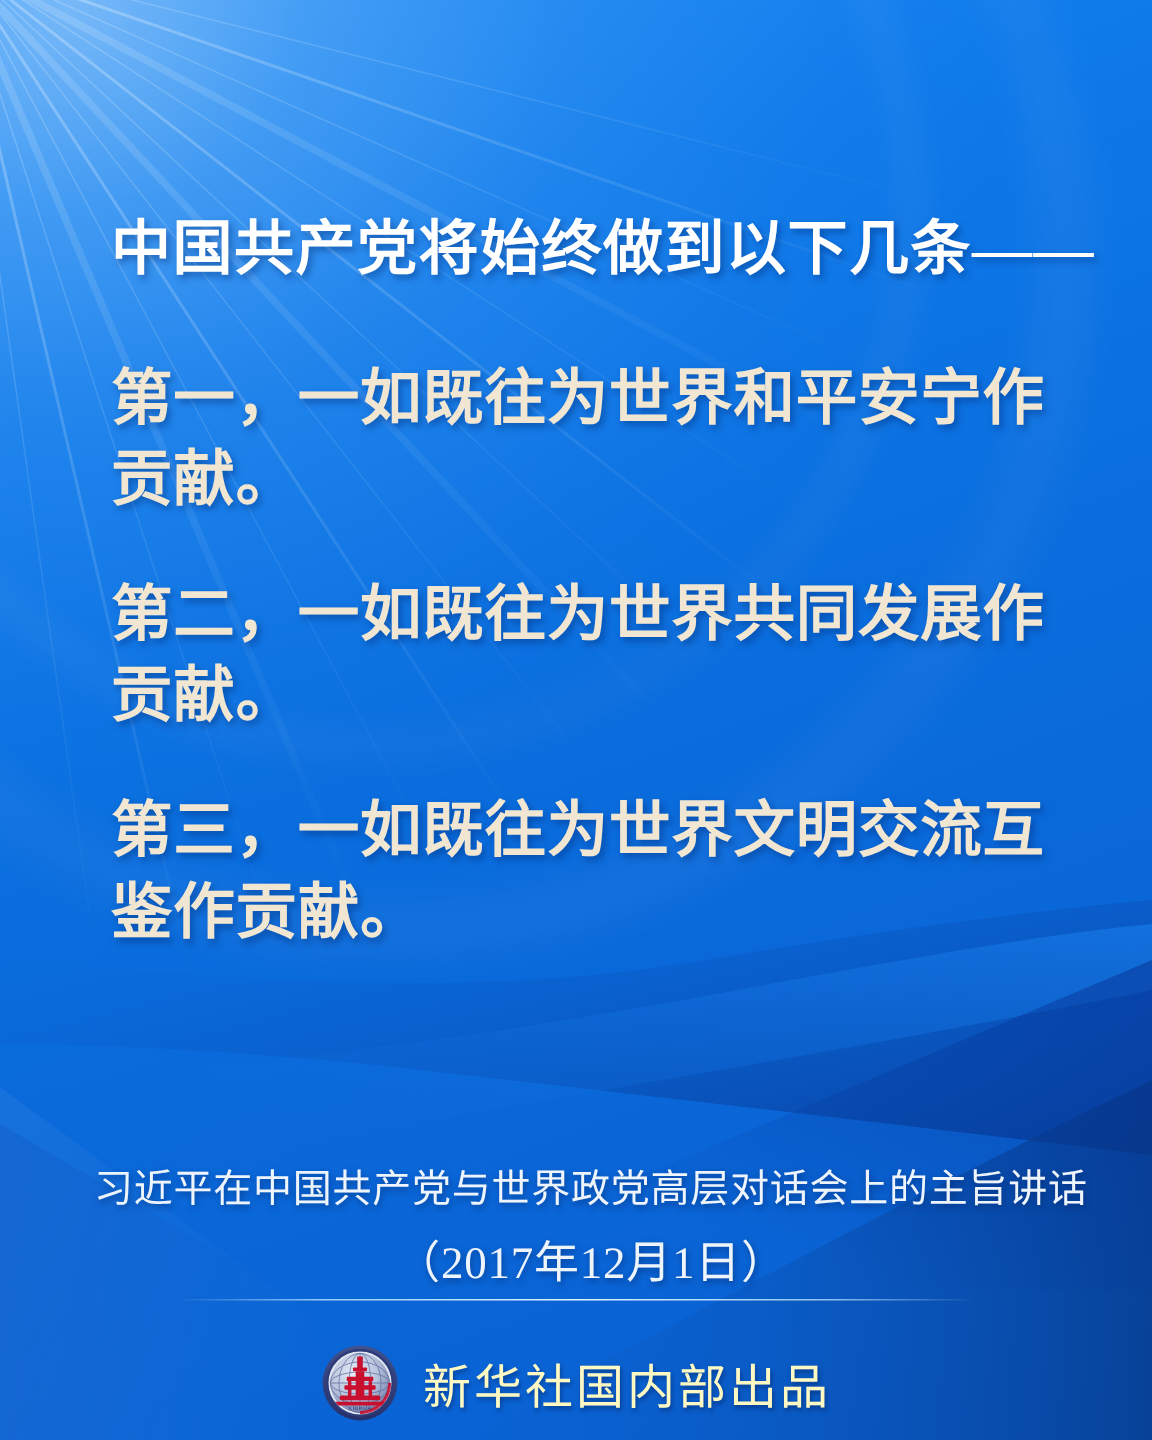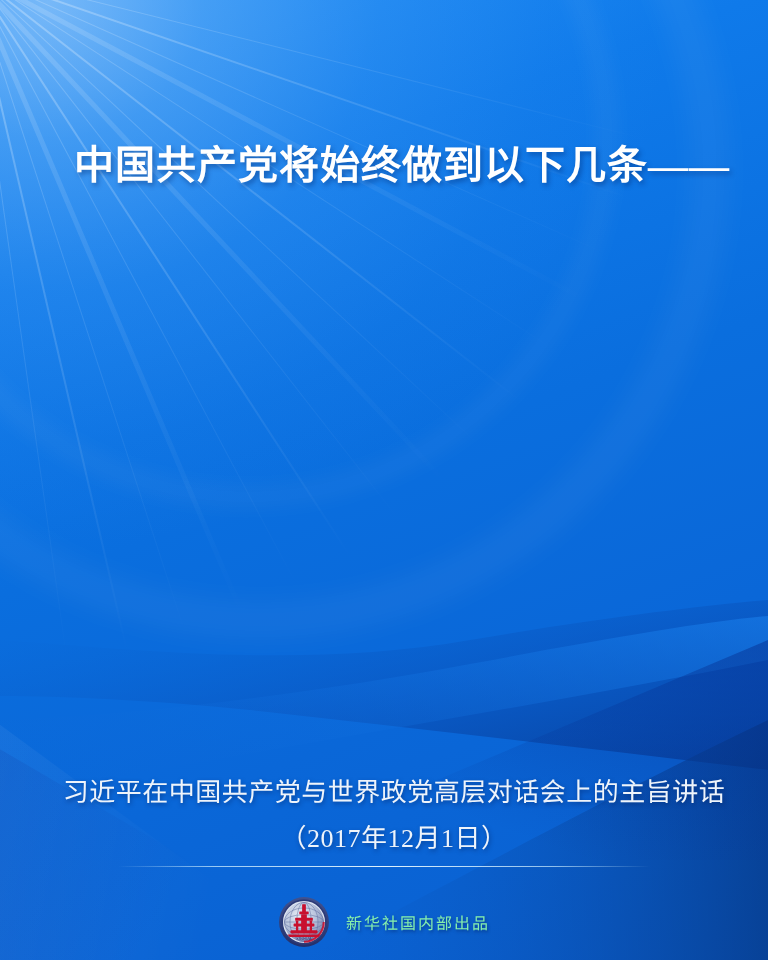--- a/index.html
+++ b/index.html
@@ -177,21 +177,21 @@
     color: #eef4fb;
     padding-left: 20px;
   }
   .caption-line {
     font-size: 26px;
     letter-spacing: 0.5px;
     line-height: 1.18;
     text-shadow: 1px 2px 4px rgba(0, 30, 90, 0.5);
   }
   .caption-date {
-    font-size: 26px;
+    font-size: 30px;
     letter-spacing: 0.5px;
     margin-top: 8px;
     text-shadow: 1px 2px 4px rgba(0, 30, 90, 0.5);
   }
 
   .credit {
     position: absolute;
     left: 0;
     right: 0;
     top: 896px;
@@ -200,23 +200,23 @@
     justify-content: center;
     gap: 16px;
   }
   .credit-logo {
     width: 52px;
     height: 52px;
     flex: 0 0 52px;
   }
   .credit-text {
     font-family: "Liberation Sans", "DejaVu Sans", sans-serif;
-    font-size: 16px;
+    font-size: 32px;
     letter-spacing: 2px;
-    color: #86efac;
+    color: #fef9c3;
     text-shadow: 1px 2px 3px rgba(0, 30, 90, 0.5);
   }
 </style>
 </head>
 <body>
 
 <div id="poster">
 
   <div class="bg-base"></div>
   <div class="bg-glow-tl"></div>
@@ -268,20 +268,25 @@
   <div class="facet facet-c"></div>
   <div class="facet facet-a"></div>
   <div class="facet facet-b"></div>
 
   <div class="divider"></div>
 
   <div class="content">
 
     <div class="headline">中国共产党将始终做到以下几条——</div>
 
+    <div class="clauses">
+      <div class="clause">第一，一如既往为世界和平安宁作贡献。</div>
+      <div class="clause">第二，一如既往为世界共同发展作贡献。</div>
+      <div class="clause">第三，一如既往为世界文明交流互鉴作贡献。</div>
+    </div>
 
     <div class="caption-block">
       <div class="caption-line">习近平在中国共产党与世界政党高层对话会上的主旨讲话</div>
       <div class="caption-date">（2017年12月1日）</div>
     </div>
 
     <div class="credit">
       <span class="credit-logo">
         <svg viewBox="0 0 100 100" width="52" height="52" aria-hidden="true">
           <defs>

